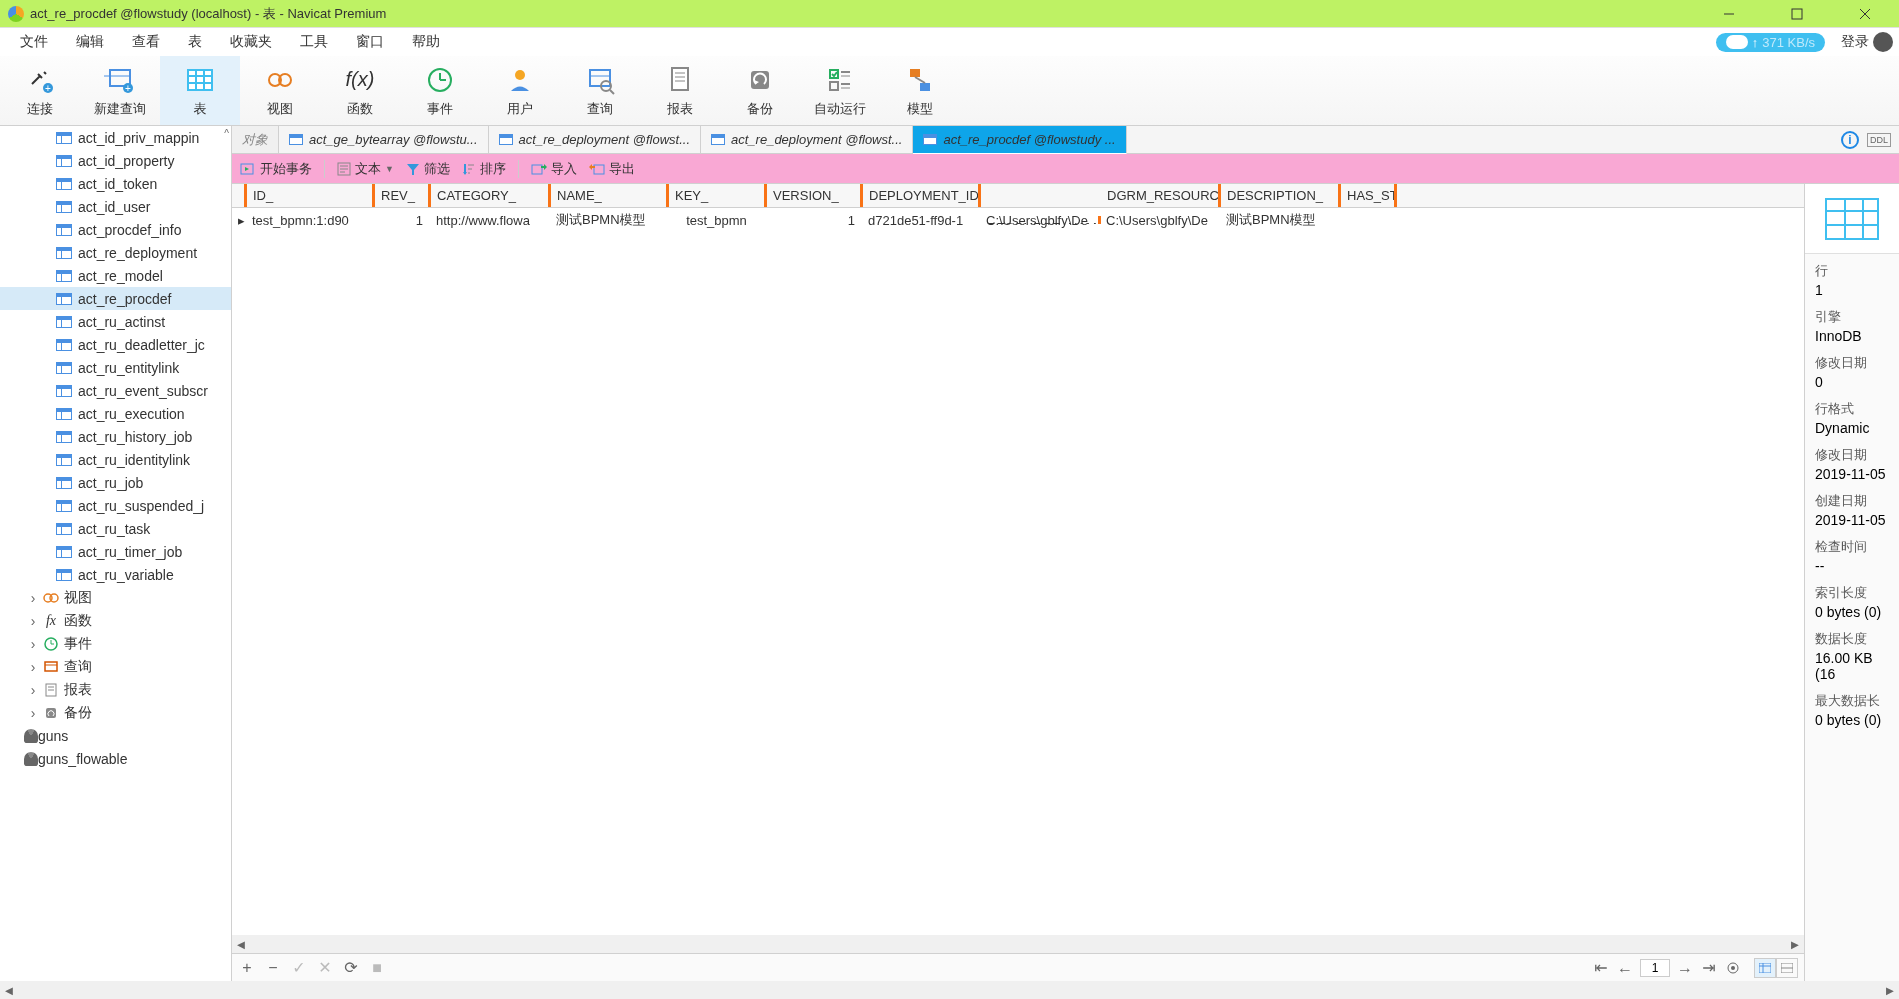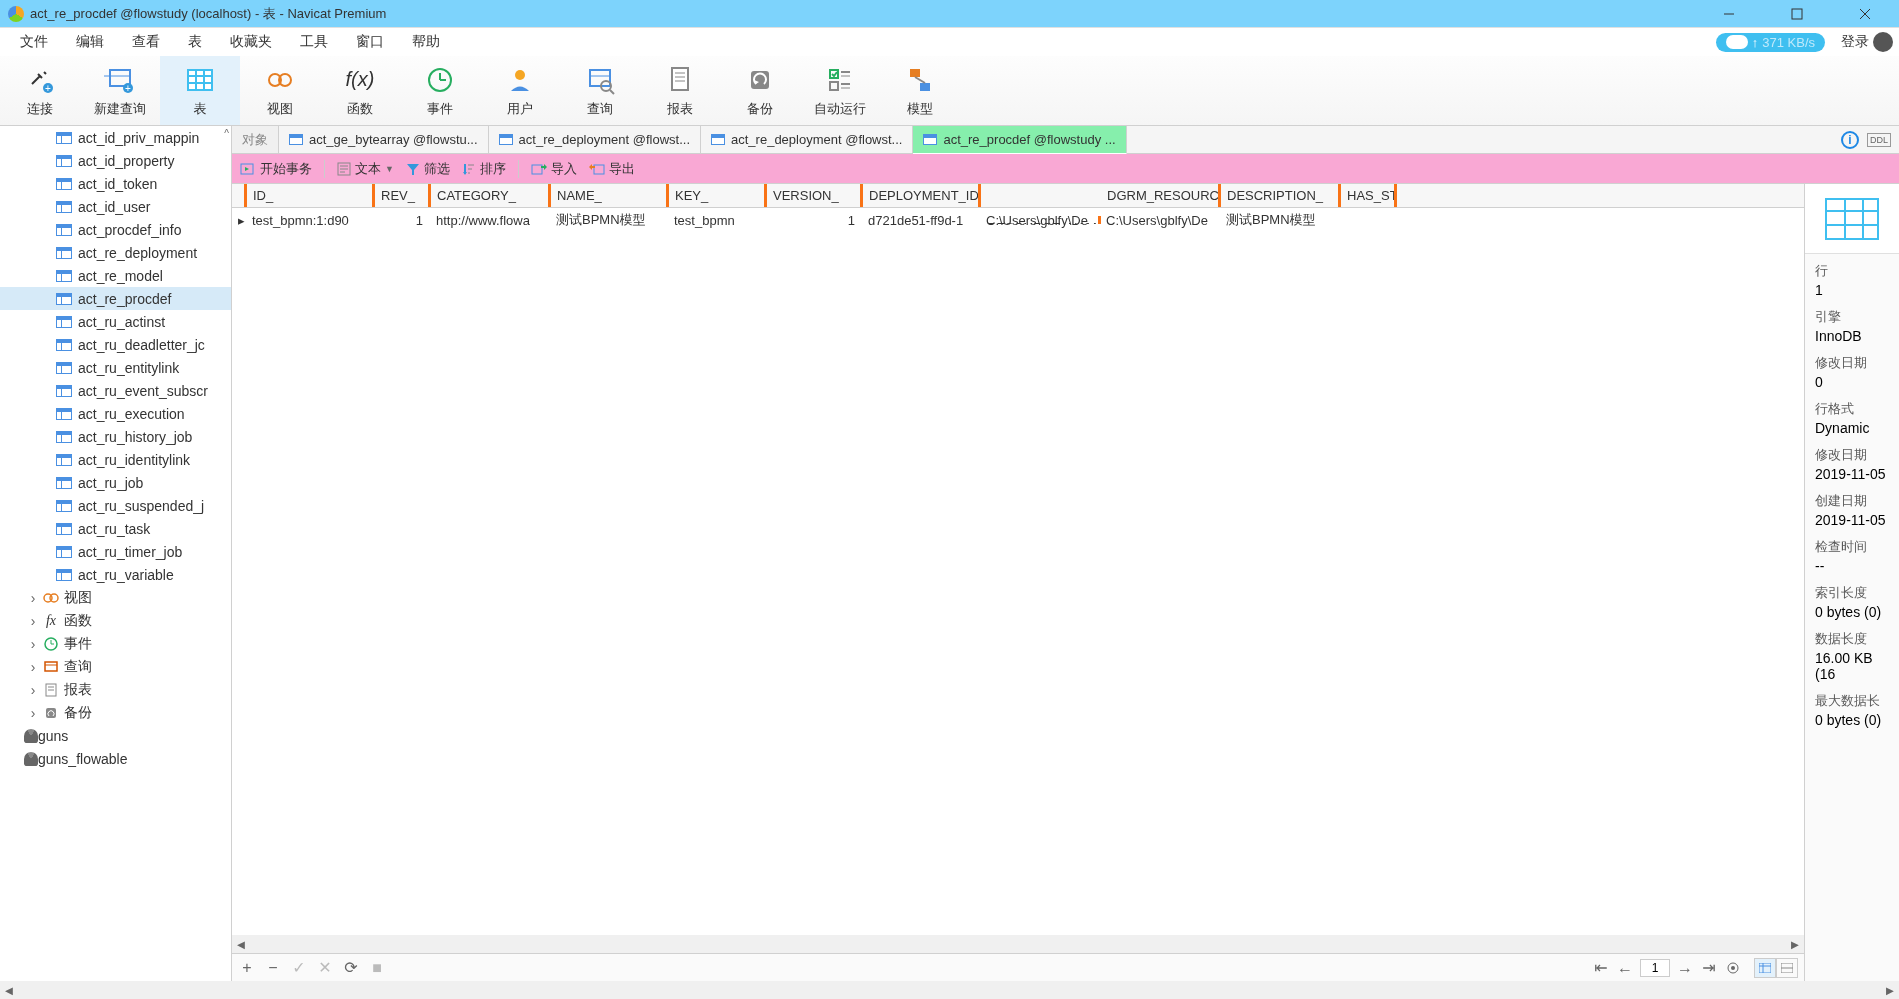--- a/index.html
+++ b/index.html
@@ -1,17 +1,17 @@
 <!DOCTYPE html>
 <html><head>
 <meta charset="utf-8">
 <style>
 * { box-sizing: border-box; margin: 0; padding: 0; font-family: "Microsoft YaHei", Arial, sans-serif; }
 body { width: 1899px; height: 999px; background: #fff; overflow: hidden; font-size: 13px; color: #333; display: flex; flex-direction: column; }
-.titlebar { height: 28px; display: flex; align-items: center; padding: 0 8px; background: #7dd3fc; border-bottom: 1px solid #e0e0e0; }
+.titlebar { height: 28px; display: flex; align-items: center; padding: 0 8px; background: #bef264; border-bottom: 1px solid #e0e0e0; }
 .titlebar .app-icon { width: 16px; height: 16px; border-radius: 50%; background: conic-gradient(#f5a623 0 120deg, #7ed321 120deg 240deg, #4a90e2 240deg 360deg); margin-right: 6px; }
 .titlebar .title { flex: 1; font-size: 13px; }
 .winbtns { display: flex; gap: 24px; margin-right: 4px; }
 .winbtn { width: 44px; height: 28px; display: flex; align-items: center; justify-content: center; cursor: pointer; }
 .menubar { height: 28px; display: flex; align-items: center; padding: 0 6px; background: #fff; }
 .menubar .mitem { padding: 4px 14px; cursor: pointer; font-size: 14px; }
 .menubar .spacer { flex: 1; }
 .netpill { display: flex; align-items: center; background: #3fbff0; color: #fff; border-radius: 14px; padding: 2px 10px; font-size: 13px; gap: 4px; }
 .netpill .cloud { width: 22px; height: 14px; background: #fff; border-radius: 8px; position: relative; }
 .netpill .speed { color: #bfe9fb; }
@@ -27,22 +27,22 @@
 .sbrow.selected { background: #d6eaf8; }
 .sbrow .tblicon { width: 16px; height: 12px; border: 1px solid #4a90e2; margin-right: 6px; flex-shrink: 0; background: linear-gradient(#4a90e2 0 3px, #fff 3px); position: relative; }
 .sbrow .tblicon::after { content:""; position:absolute; left:4px; top:0; width:1px; height:100%; background:#4a90e2; }
 .catrow { display: flex; align-items: center; height: 23px; padding-left: 28px; cursor: pointer; font-size: 14px; gap: 4px; }
 .catrow .chev { width: 10px; text-align: center; color: #666; }
 .dbrow { display: flex; align-items: center; height: 23px; padding-left: 24px; font-size: 14px; }
 .dbrow .dbicon { width: 14px; height: 14px; background: radial-gradient(ellipse at top, #888 0 30%, #666 30% 100%); border-radius: 50% 50% 20% 20%; }
 .sidebar-up { position: absolute; right: 2px; top: 2px; font-size: 10px; color: #666; }
 .main { flex: 1; display: flex; flex-direction: column; min-width: 0; }
 .tabstrip { height: 28px; display: flex; align-items: stretch; border-bottom: 1px solid #d0d0d0; background: #f5f5f5; }
-.tab { display: flex; align-items: center; padding: 0 10px; border-right: 1px solid #d0d0d0; cursor: pointer; gap: 6px; font-size: 13px; background: #f5f5f5; max-width: 240px; overflow: hidden; white-space: nowrap; }
-.tab.active { background: #86efac; border-bottom: 1px solid #fff; margin-bottom: -1px; }
+.tab { display: flex; align-items: center; padding: 0 10px; border-right: 1px solid #d0d0d0; cursor: pointer; gap: 6px; font-size: 13px; background: #f5f5f5; max-width: 240px; overflow: hidden; white-space: nowrap; font-style: italic; }
+.tab.active { background: #0ea5e9; border-bottom: 1px solid #fff; margin-bottom: -1px; }
 .tab.first { background: #f0f0f0; color: #888; border-left: none; }
 .tab .tbicon { width: 14px; height: 11px; border: 1px solid #4a90e2; background: linear-gradient(#4a90e2 0 3px, #fff 3px); flex-shrink: 0; }
 .tabstrip-tools { margin-left: auto; display: flex; align-items: center; gap: 8px; padding-right: 8px; }
 .infoicon { width: 18px; height: 18px; border: 2px solid #1e88e5; border-radius: 50%; color: #1e88e5; font-weight: bold; display: flex; align-items: center; justify-content: center; font-size: 12px; }
 .actionbar { height: 30px; display: flex; align-items: center; gap: 12px; padding: 0 8px; border-bottom: 1px solid #d0d0d0; background: #f9a8d4; font-size: 13px; }
 .abtn { display: flex; align-items: center; gap: 4px; cursor: pointer; }
 .grid-wrap { flex: 1; display: flex; min-height: 0; }
 .grid-main { flex: 1; display: flex; flex-direction: column; min-width: 0; }
 .ghead { display: flex; height: 24px; border-bottom: 1px solid #d0d0d0; background: #f7f7f7; }
 .gh { border-right: 3px solid #f97316; padding: 4px 6px; font-size: 13px; overflow: hidden; white-space: nowrap; }
@@ -495,21 +495,21 @@
             <div class="gh" style="width: 120px;">DESCRIPTION_</div>
             <div class="gh" style="width: 56px;">HAS_ST</div>
           </div>
         <div id="grows">
             <div class="grow">
               <div class="gr rowmark" style="width: 14px;">▸</div>
               <div class="gr" style="width: 128px;">test_bpmn:1:d90</div>
               <div class="gr" style="width: 56px; text-align: right;">1</div>
               <div class="gr" style="width: 120px;">http://www.flowa</div>
               <div class="gr" style="width: 118px;">测试BPMN模型</div>
-              <div class="gr" style="width: 98px;">test_bpmn</div>
+              <div class="gr" style="width: 98px; text-align: center;">test_bpmn</div>
               <div class="gr" style="width: 96px; text-align: right;">1</div>
               <div class="gr" style="width: 118px;">d721de51-ff9d-1</div>
               <div class="gr" style="width: 120px;">C:\Users\gblfy\De</div>
               <div class="gr" style="width: 120px;">C:\Users\gblfy\De</div>
               <div class="gr" style="width: 120px;">测试BPMN模型</div>
               <div class="gr" style="width: 56px;"></div>
             </div>
           </div>
         <div class="gridspace"></div>
         <div class="hscroll">

